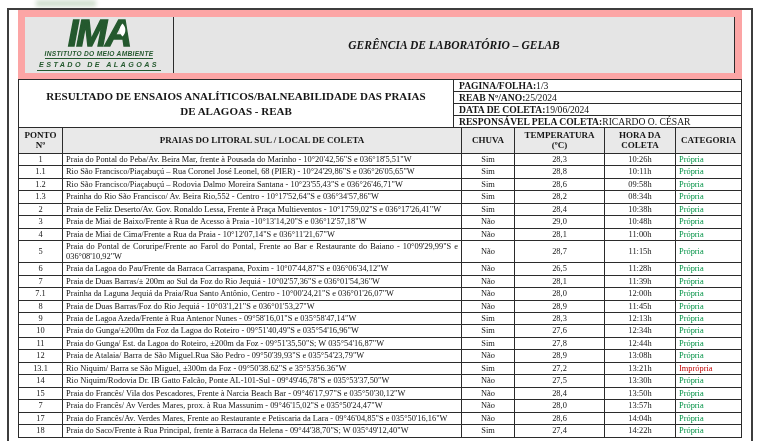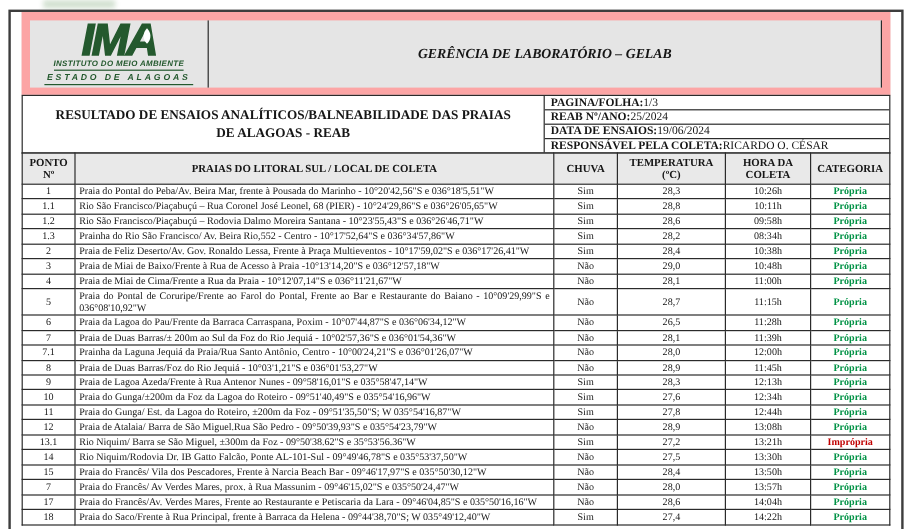--- a/index.html
+++ b/index.html
@@ -37,21 +37,21 @@
   .info-row{flex:1;border-bottom:1px solid #2b2b2b;padding:0 5px;font-size:9.6px;
     display:flex;align-items:center;gap:0;white-space:nowrap;}
   .info-row:last-child{border-bottom:none;}
   .info-label{font-weight:bold;}
   
   table.main{width:100%;border-collapse:collapse;table-layout:fixed;margin-top:-1px;}
   table.main th{background:#e9e9e9;border:1px solid #2b2b2b;font-size:9px;line-height:1.15;padding:2px 1px;font-weight:bold;}
   table.main td{border:1px solid #2b2b2b;font-size:8.4px;line-height:1.13;padding:1px 3px;vertical-align:middle;box-sizing:border-box;}
   td.c{text-align:center;}
   td.local{text-align:justify;}
-  td.categoria{text-align:center;font-weight:bold;}
+  td.categoria{text-align:left;font-weight:normal;}
   .smudge{position:absolute;left:36px;top:0;width:60px;height:7px;background:#9dbd9a;opacity:.45;filter:blur(2px);}
 </style>
 </head>
 <body>
 
 <div class="smudge"></div>
 
 <div class="frame">
 
   <div class="band1">
@@ -73,21 +73,21 @@
     <div class="info-cell">
       <div class="info-row">
         <span class="info-label">PAGINA/FOLHA:</span>
         <span class="info-value">1/3</span>
       </div>
       <div class="info-row">
         <span class="info-label">REAB Nº/ANO:</span>
         <span class="info-value">25/2024</span>
       </div>
       <div class="info-row">
-        <span class="info-label">DATA DE ENSAIOS:</span>
+        <span class="info-label">DATA DE COLETA:</span>
         <span class="info-value">19/06/2024</span>
       </div>
       <div class="info-row">
         <span class="info-label">RESPONSÁVEL PELA COLETA:</span>
         <span class="info-value">RICARDO O. CÉSAR</span>
       </div>
     </div>
   </div>
 
   <table class="main">

